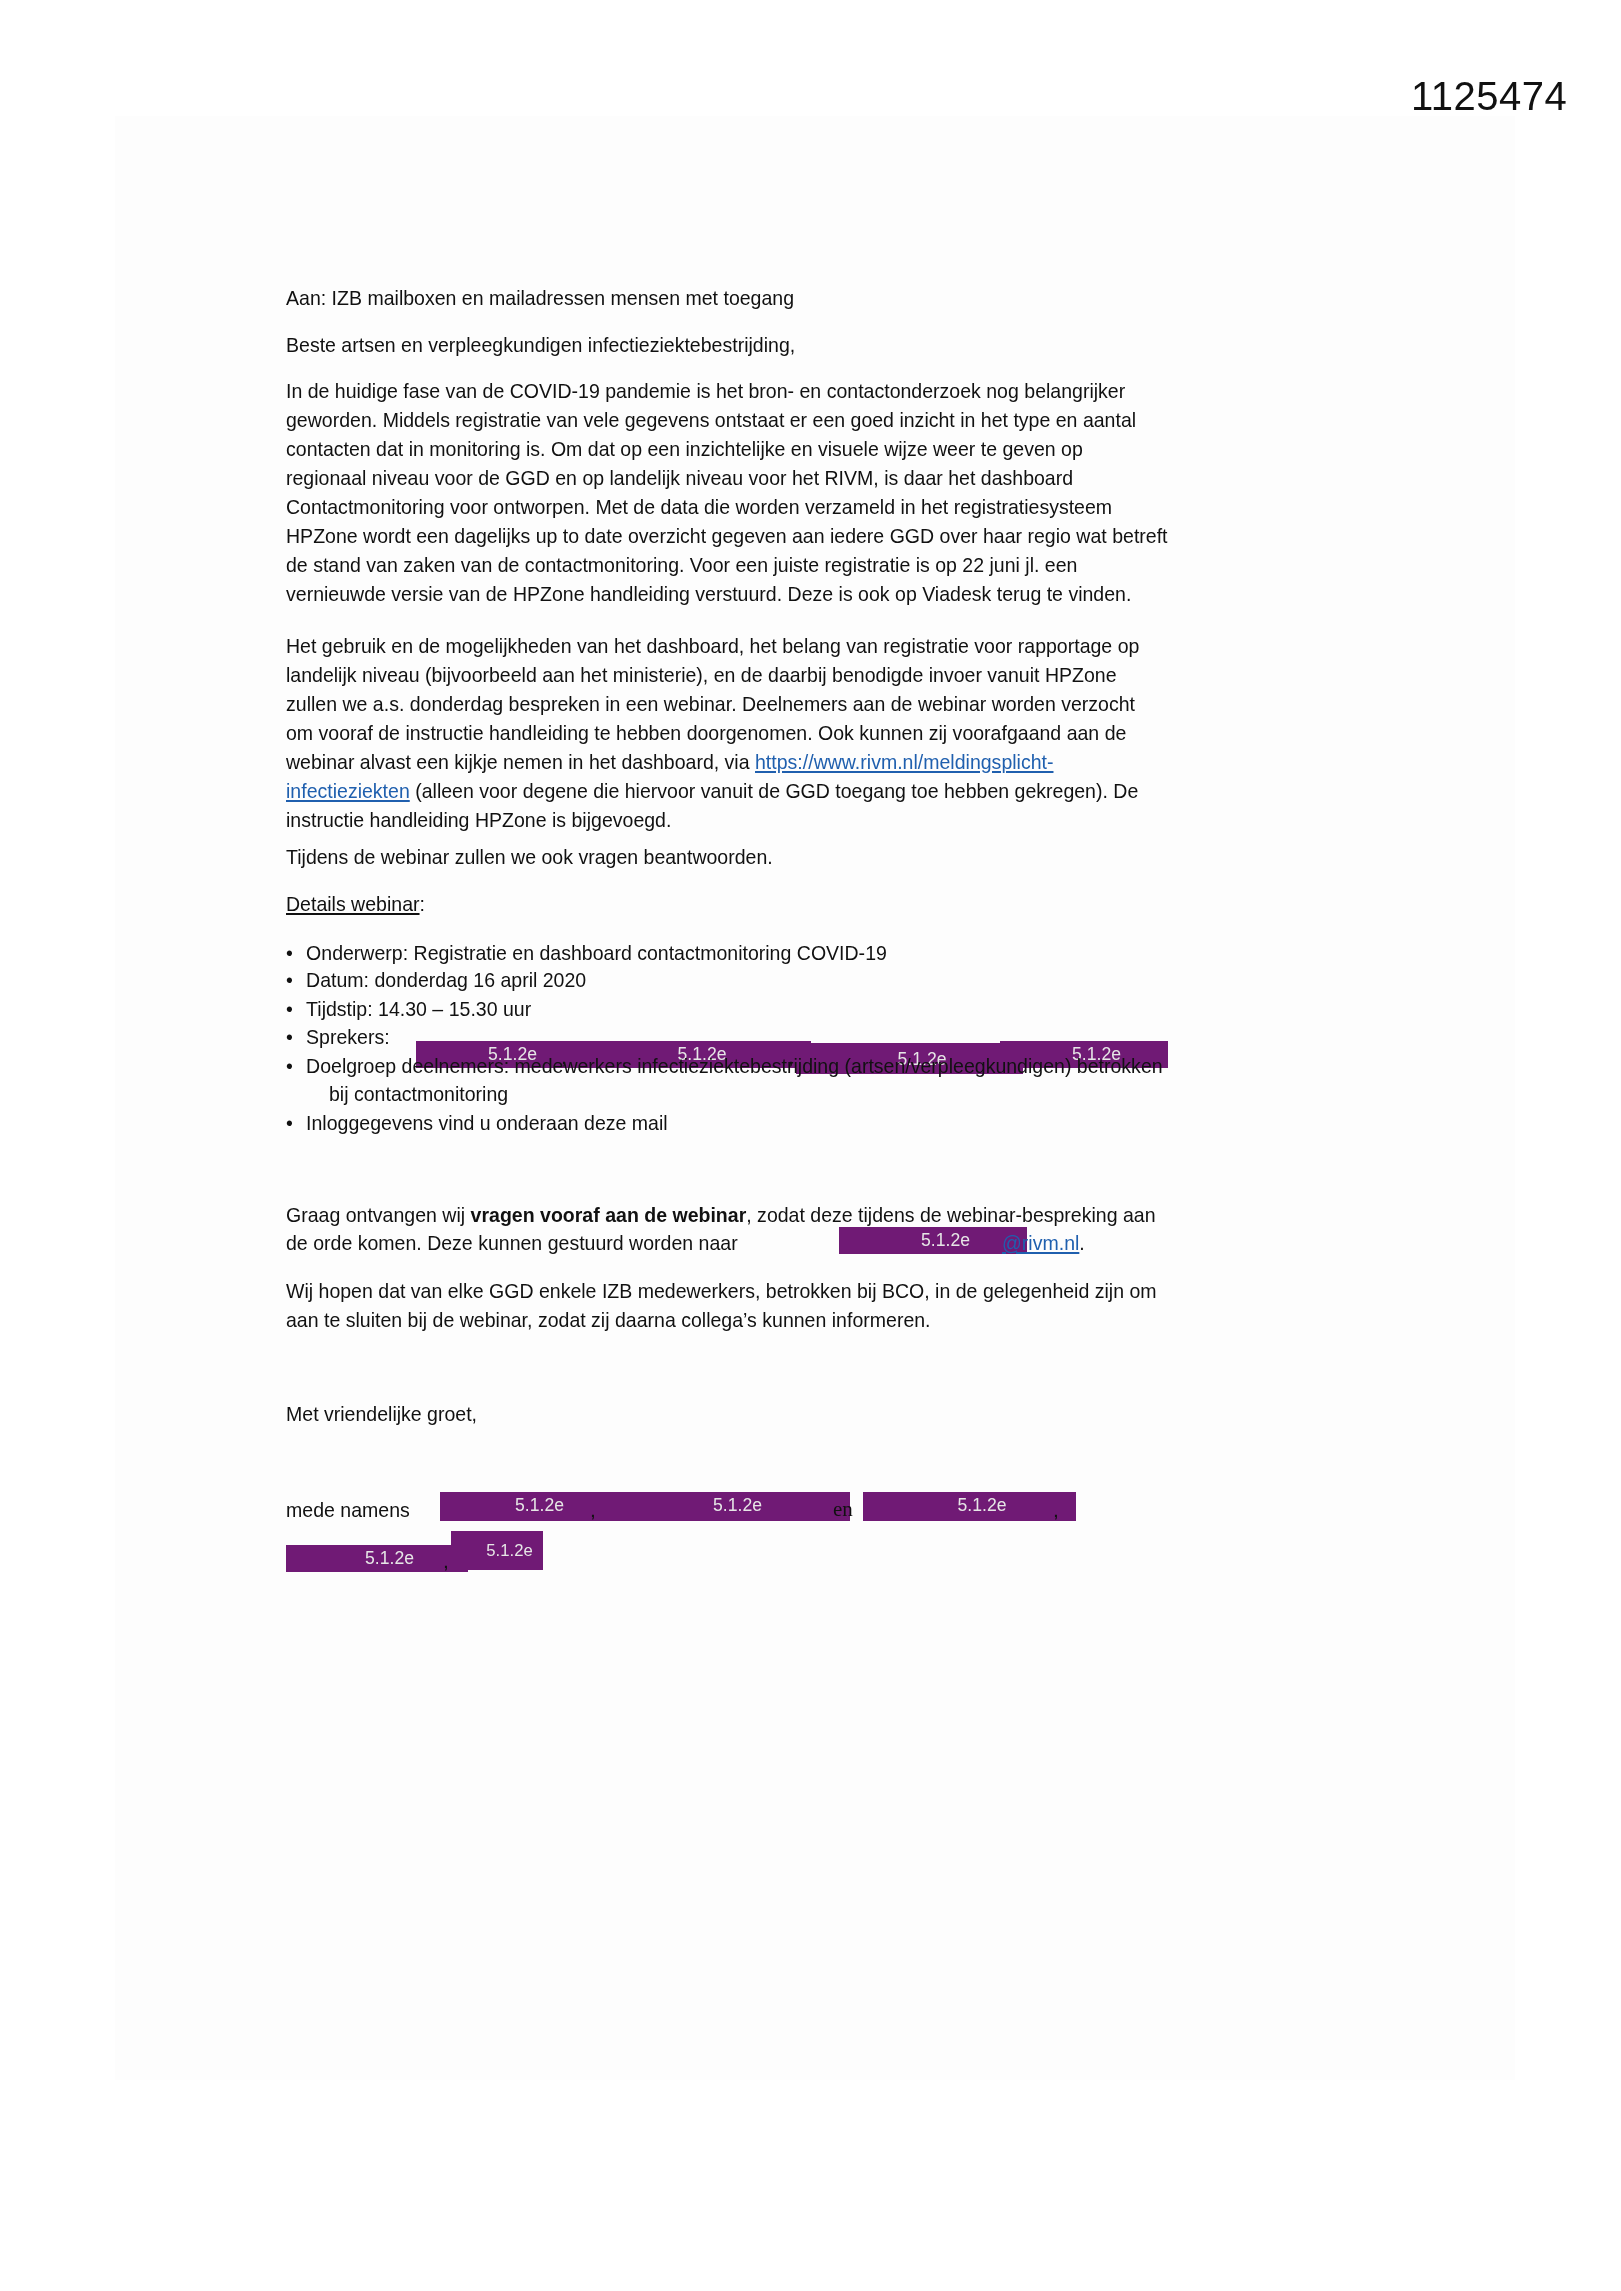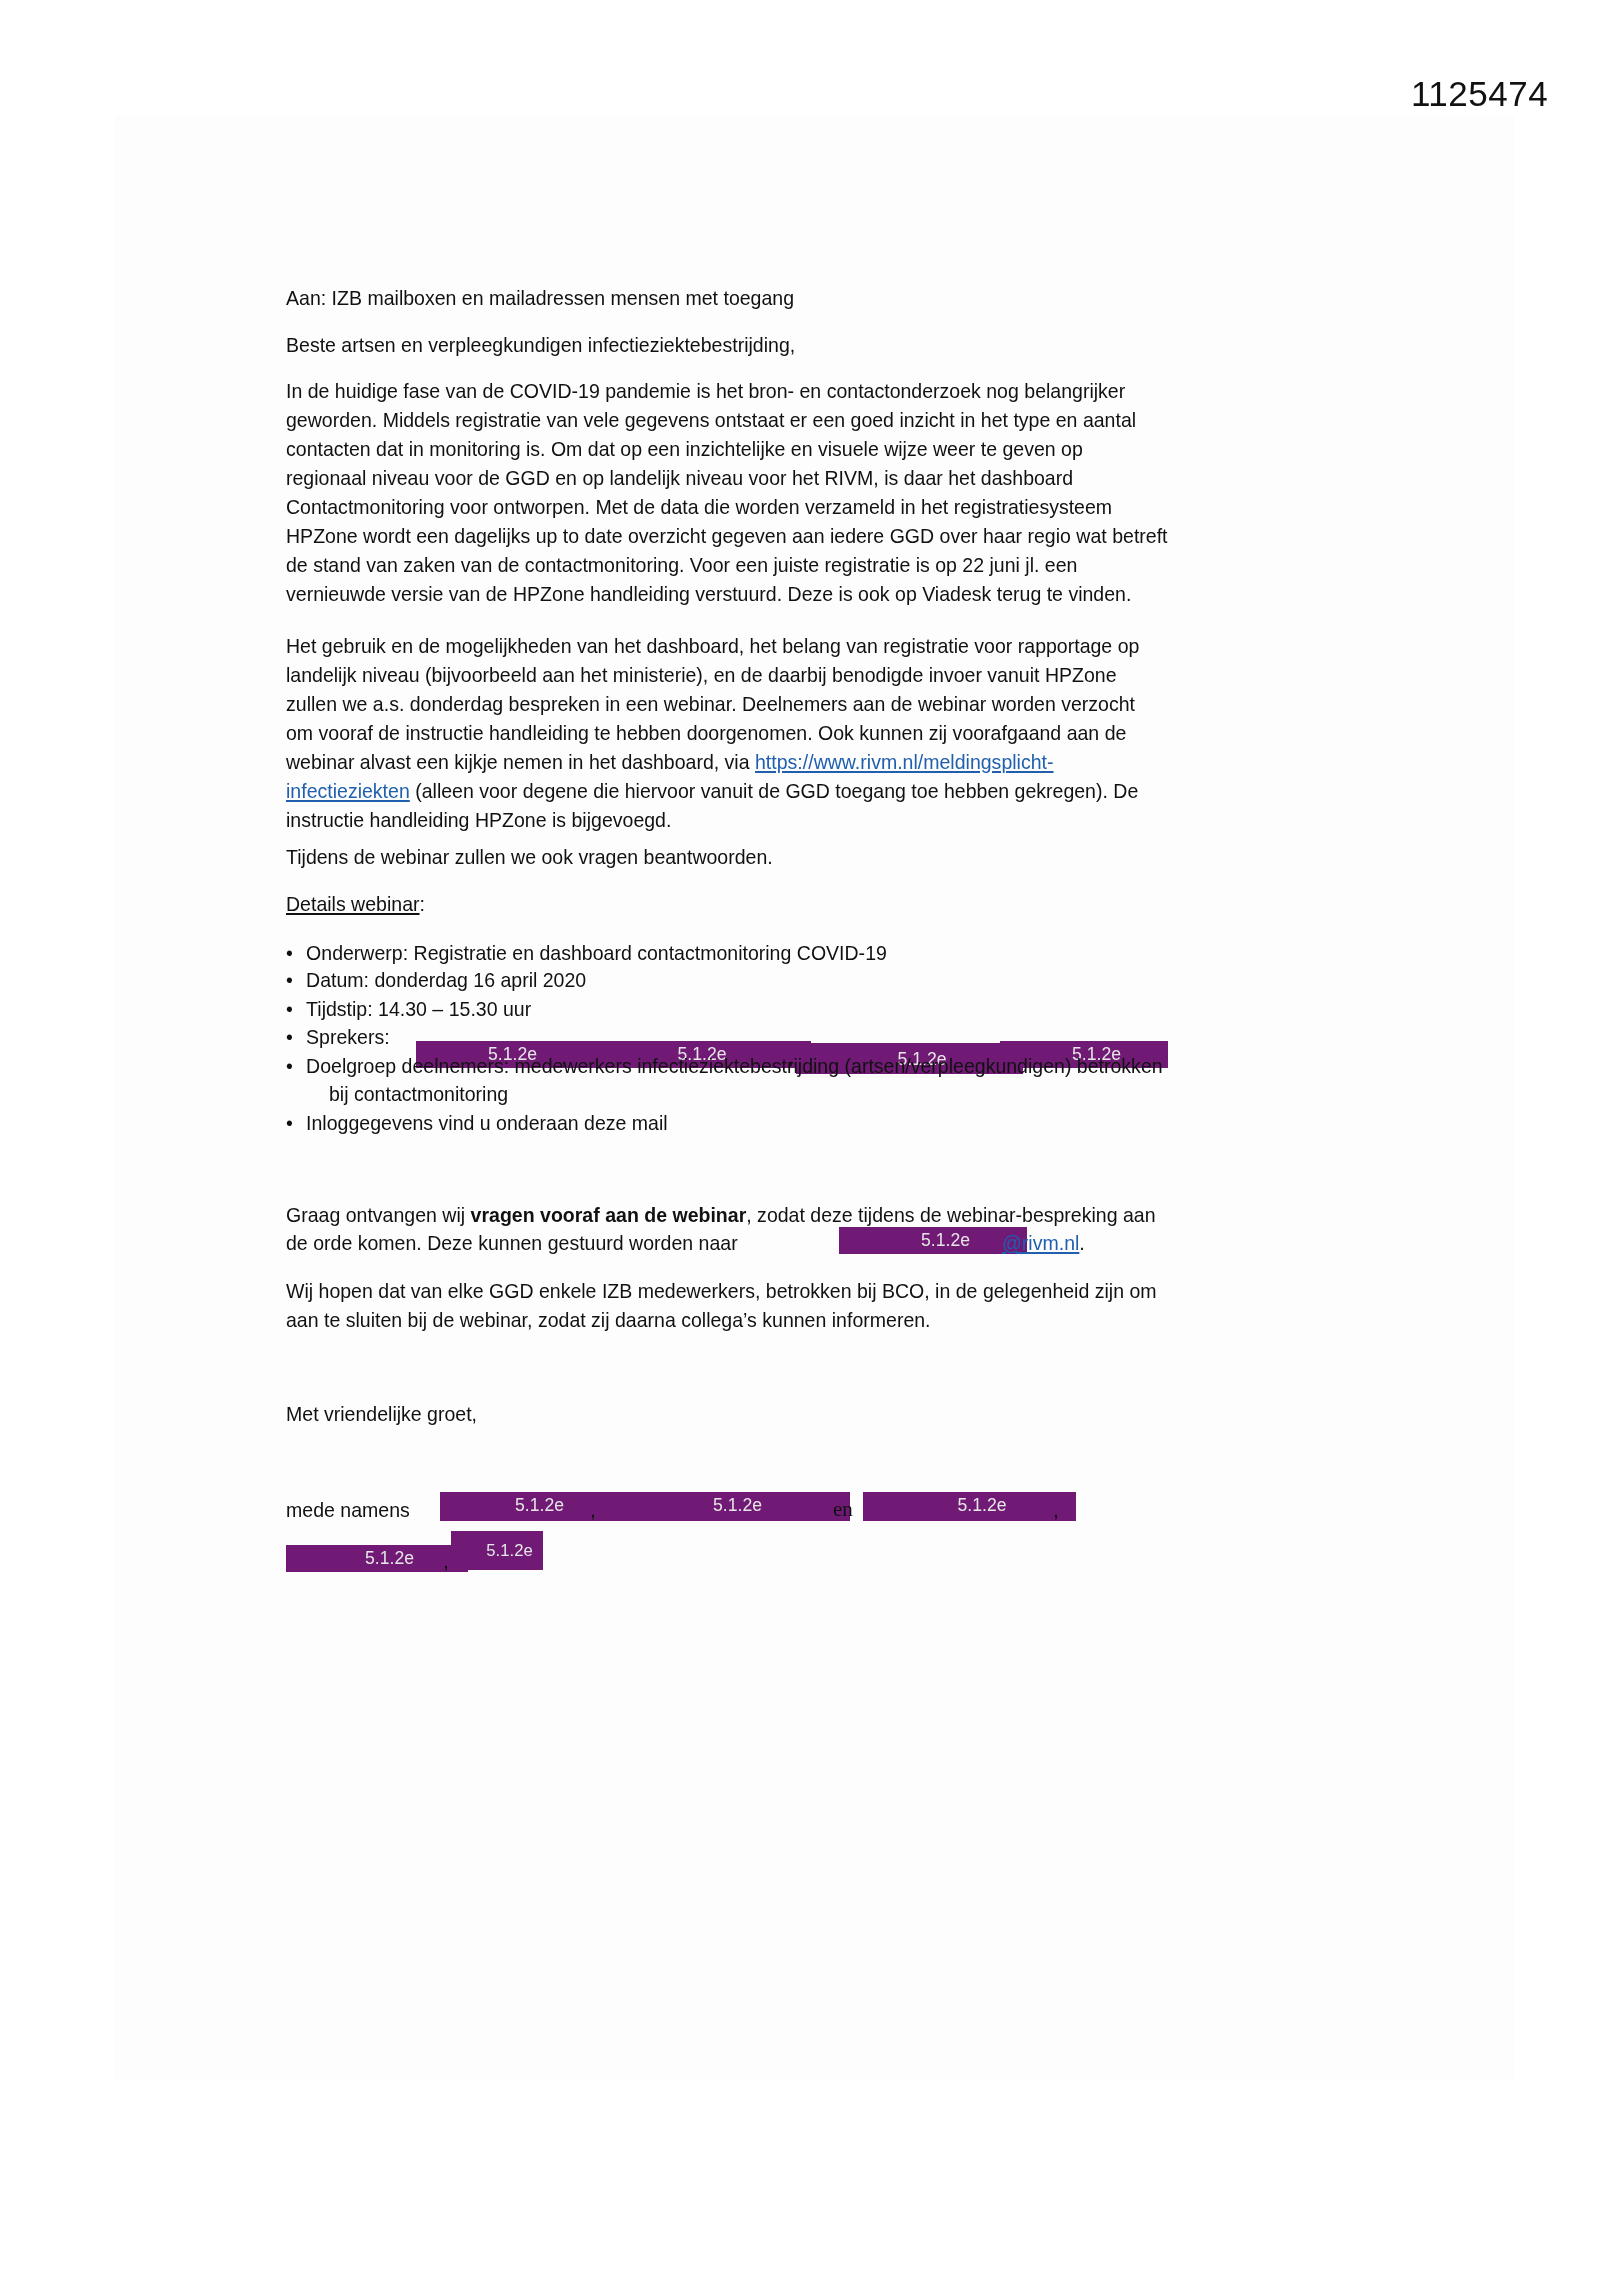--- a/index.html
+++ b/index.html
@@ -1,19 +1,19 @@
 <!DOCTYPE html>
 <html><head>
 <meta charset="utf-8">
 <style>
   html, body { margin: 0; padding: 0; background: #ffffff; }
   body { width: 1621px; height: 2292px; position: relative; overflow: hidden;
          font-family: "Liberation Sans", sans-serif; color: #111; }
   .page-tint { position: absolute; left: 115px; top: 116px; width: 1400px; height: 1964px; background: #fdfdfd; }
-  .docnum { position: absolute; left: 1411px; top: 74px; font-size: 35px; letter-spacing: 0.5px; color: #111; }
+  .docnum { position: absolute; left: 1411px; top: 74px; font-size: 40px; letter-spacing: 0.5px; color: #111; }
   .line { position: absolute; left: 286px; font-size: 21px; white-space: nowrap; line-height: 27.4px; transform: scaleX(0.93); transform-origin: left center; }
   .para { position: absolute; left: 286px; font-size: 21px; line-height: 29px; transform: scaleX(0.93); transform-origin: left top; white-space: nowrap; }
   a.link { color: #1f5fae; text-decoration: underline; }
   .u { text-decoration: underline; }
   b { font-weight: bold; }
   .bullet { position: absolute; left: 286px; font-size: 21px; line-height: 28px; white-space: nowrap; transform: scaleX(0.93); transform-origin: left center; }
   .bullet .dot { display: inline-block; width: 21.6px; }
   .cont { position: absolute; left: 329px; font-size: 21px; line-height: 28px; white-space: nowrap; transform: scaleX(0.93); transform-origin: left center; }
   .redact { position: absolute; background: #701a75; color: #e6e6e6; font-size: 17.6px; text-align: center; line-height: 27.4px; font-family: "Liberation Sans", sans-serif; padding-left: 25px; }
   .plain { position: absolute; font-size: 21px; white-space: nowrap; }

